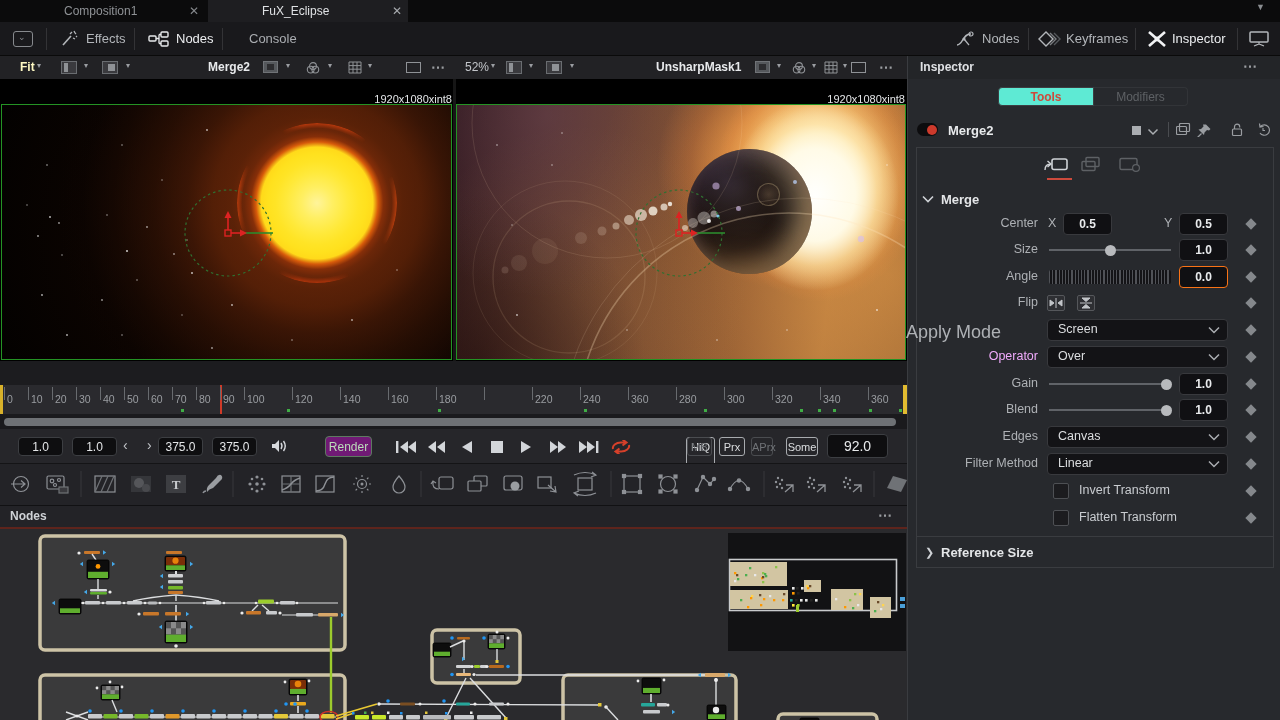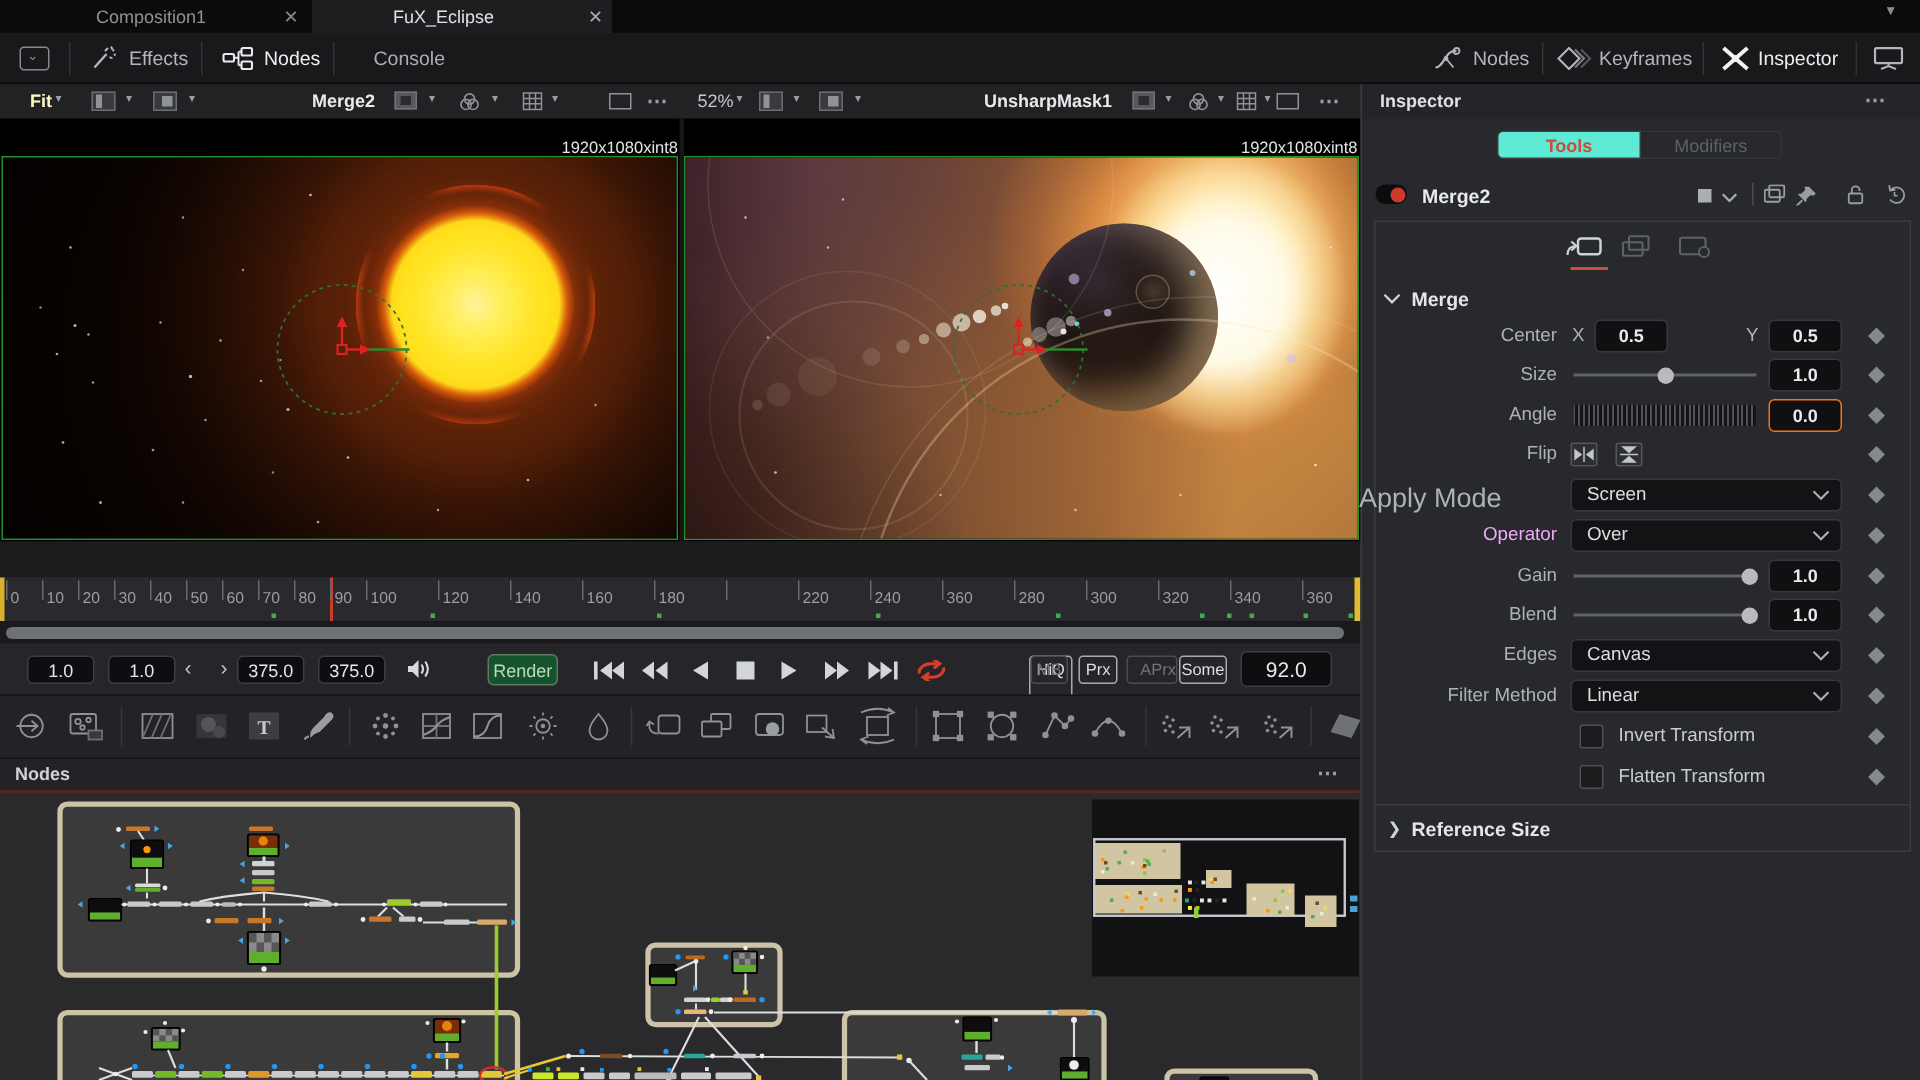--- a/index.html
+++ b/index.html
@@ -327,21 +327,21 @@
   <div class="abs" style="left:18px;top:437px;width:45px;height:19px;background:#0e0e10;border:1px solid #3c3e42;border-radius:4px;text-align:center;font-size:12px;color:#e4e6e8;line-height:18px;">1.0</div>
   <div class="abs" style="left:72px;top:437px;width:45px;height:19px;background:#0e0e10;border:1px solid #3c3e42;border-radius:4px;text-align:center;font-size:12px;color:#e4e6e8;line-height:18px;">1.0</div>
   <div class="txt" style="left:123px;top:437px;font-size:14px;color:#c2c5c9;">‹</div>
   <div class="txt" style="left:147px;top:437px;font-size:14px;color:#c2c5c9;">›</div>
   <div class="abs" style="left:158px;top:437px;width:45px;height:19px;background:#0e0e10;border:1px solid #3c3e42;border-radius:4px;text-align:center;font-size:12px;color:#e4e6e8;line-height:18px;">375.0</div>
   <div class="abs" style="left:212px;top:437px;width:45px;height:19px;background:#0e0e10;border:1px solid #3c3e42;border-radius:4px;text-align:center;font-size:12px;color:#e4e6e8;line-height:18px;">375.0</div>
   <svg class="abs" style="left:270px;top:438px" width="18" height="16" viewBox="0 0 18 16">
     <path d="M2 6 h3 l4 -4 v12 l-4 -4 h-3 z" fill="#d6d9dd"></path>
     <path d="M11 5 q2 3 0 6 M13.5 3 q3.5 5 0 10" stroke="#d6d9dd" stroke-width="1.4" fill="none"></path>
   </svg>
-  <div class="abs" style="left:325px;top:436px;width:47px;height:21px;background:#14532d;border:1px solid #5d7a60;border-radius:4px;text-align:center;font-size:12px;color:#bcdcba;line-height:20px;">Render</div>
+  <div class="abs" style="left:325px;top:436px;width:47px;height:21px;background:#701a75;border:1px solid #5d7a60;border-radius:4px;text-align:center;font-size:12px;color:#bcdcba;line-height:20px;">Render</div>
 
   <svg class="abs" style="left:396px;top:440px" width="245" height="14" viewBox="0 0 245 14">
     <g fill="#d2d5d9">
       <rect x="0" y="1" width="2.4" height="12"></rect>
       <path d="M12 1 L4 7 L12 13 z"></path>
         <path d="M20 1 L12 7 L20 13 z"></path>
       <path d="M40 1 L32 7 L40 13 z"></path>
         <path d="M49 1 L41 7 L49 13 z"></path>
       <path d="M76 1 L66 7 L76 13 z"></path>
       <rect x="95" y="1" width="12" height="12"></rect>
@@ -351,21 +351,21 @@
       <path d="M183 1 L191 7 L183 13 z"></path>
         <path d="M191 1 L199 7 L191 13 z"></path>
       <rect x="200" y="1" width="2.4" height="12"></rect>
     </g>
     <path d="M217 9 a8 5.5 0 0 1 8 -6.5 l5 0 m-3.5 -3 l4 3 l-4 3 M233 5 a8 5.5 0 0 1 -8 6.5 l-5 0 m3.5 3 l-4 -3 l4 -3" stroke="#d6402a" stroke-width="2" fill="none"></path>
   </svg>
 
   <div class="abs" style="left:652px;top:437px;width:29px;height:35px;border:1px solid #a8abaf;border-radius:3px;text-align:center;font-size:11px;color:#dcdee0;line-height:18px;margin-left:34px;">HiQ</div>
   <div class="abs" style="left:687px;top:437px;width:25px;height:19px;border:1px solid #4a4c50;border-radius:3px;text-align:center;font-size:11px;color:#707377;line-height:18px;">MB</div>
   <div class="abs" style="left:719px;top:437px;width:26px;height:19px;border:1px solid #a8abaf;border-radius:3px;text-align:center;font-size:11px;color:#dcdee0;line-height:18px;">Prx</div>
-  <div class="abs" style="left:751px;top:437px;width:34px;height:19px;border:1px solid #4a4c50;border-radius:3px;text-align:right;font-size:11px;color:#707377;line-height:18px;">APrx</div>
+  <div class="abs" style="left:751px;top:437px;width:22px;height:19px;border:1px solid #4a4c50;border-radius:3px;text-align:right;font-size:11px;color:#707377;line-height:18px;">APrx</div>
   <div class="abs" style="left:786px;top:437px;width:32px;height:19px;border:1px solid #a8abaf;border-radius:3px;text-align:center;font-size:11px;color:#dcdee0;line-height:18px;">Some</div>
   <div class="abs" style="left:827px;top:434px;width:61px;height:24px;background:#0e0e10;border:1px solid #3c3e42;border-radius:4px;text-align:center;font-size:14px;color:#e8eaec;line-height:23px;">92.0</div>
 
   <div class="abs" style="left:0;top:463px;width:907px;height:42px;background:#232327;border-top:1px solid #141416;"></div>
   <svg id="tools" class="abs" style="left:0;top:468px" width="907" height="32" viewBox="0 0 907 32">
       <g transform="translate(21,16)" stroke="#8e9196" fill="none" stroke-width="1.2">
         <circle r="7.5"></circle>
         <path d="M-10 0 h14 m-4 -3.5 l4 3.5 l-4 3.5"></path>
       </g>
       <g transform="translate(57,16)" stroke="#8e9196" fill="none" stroke-width="1.2">

